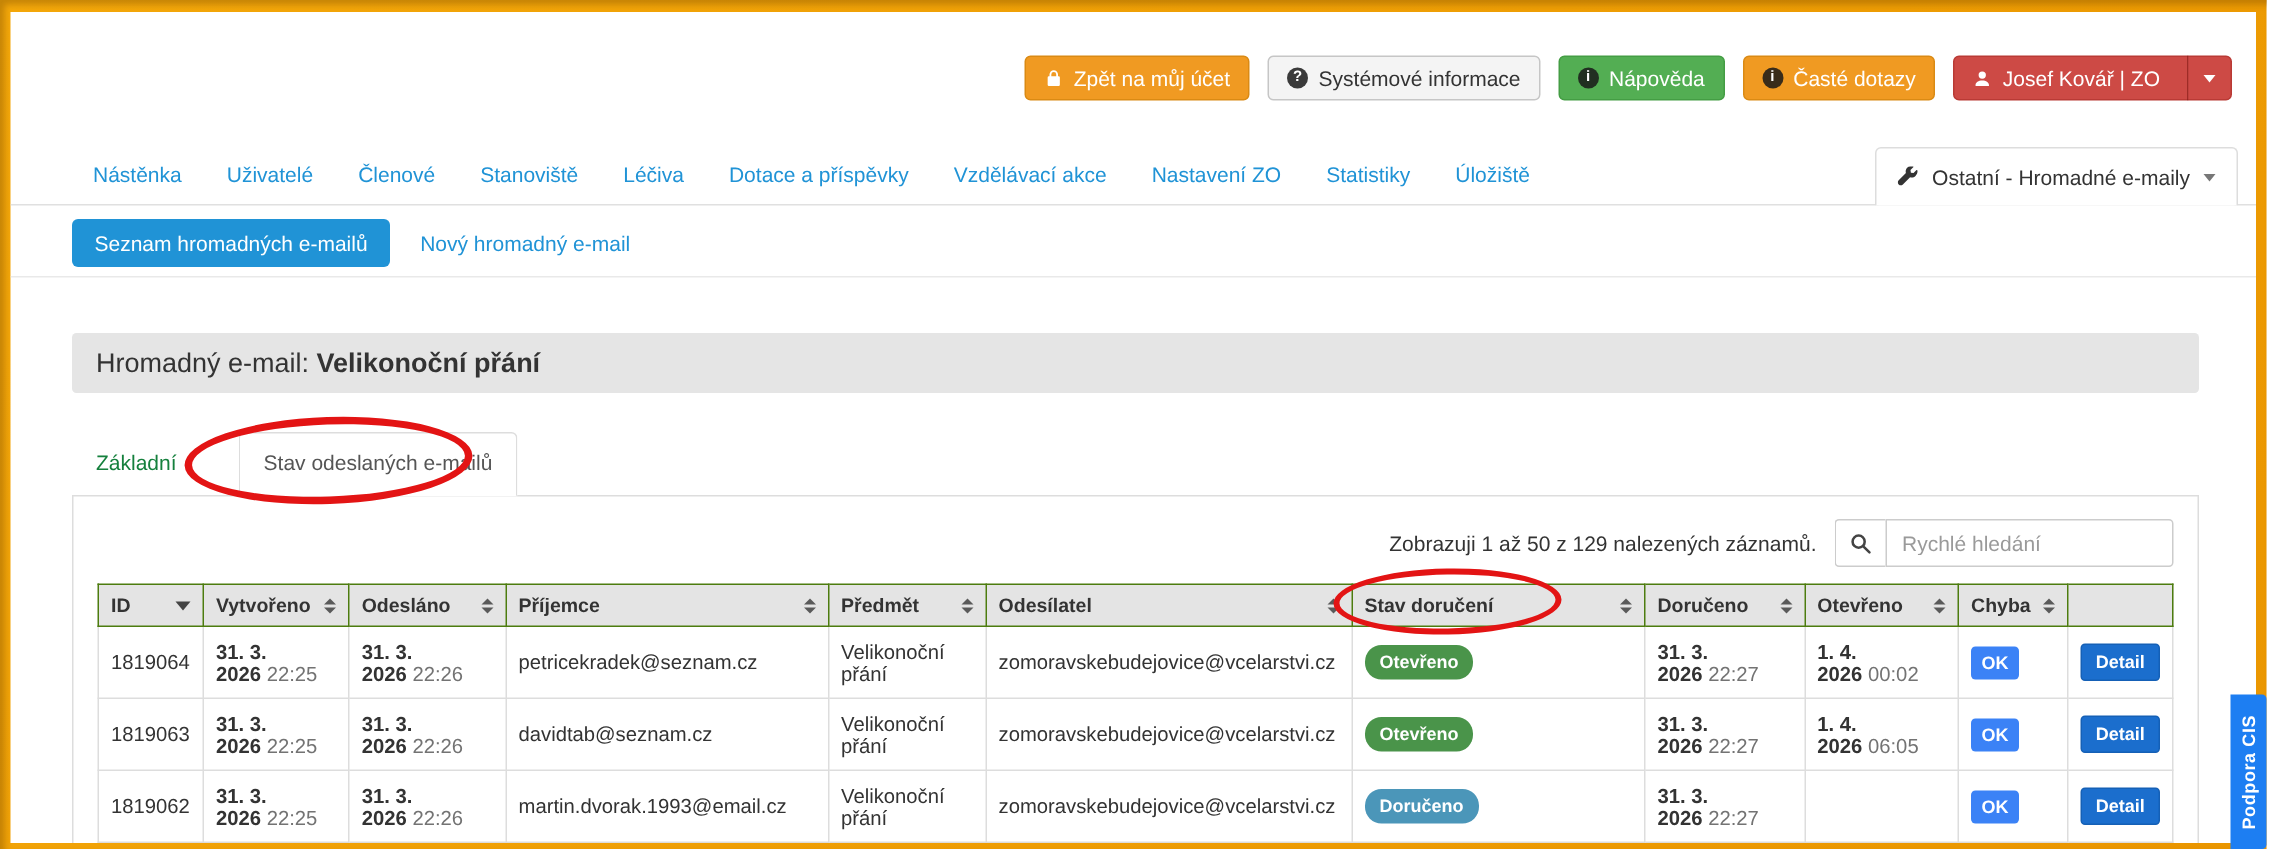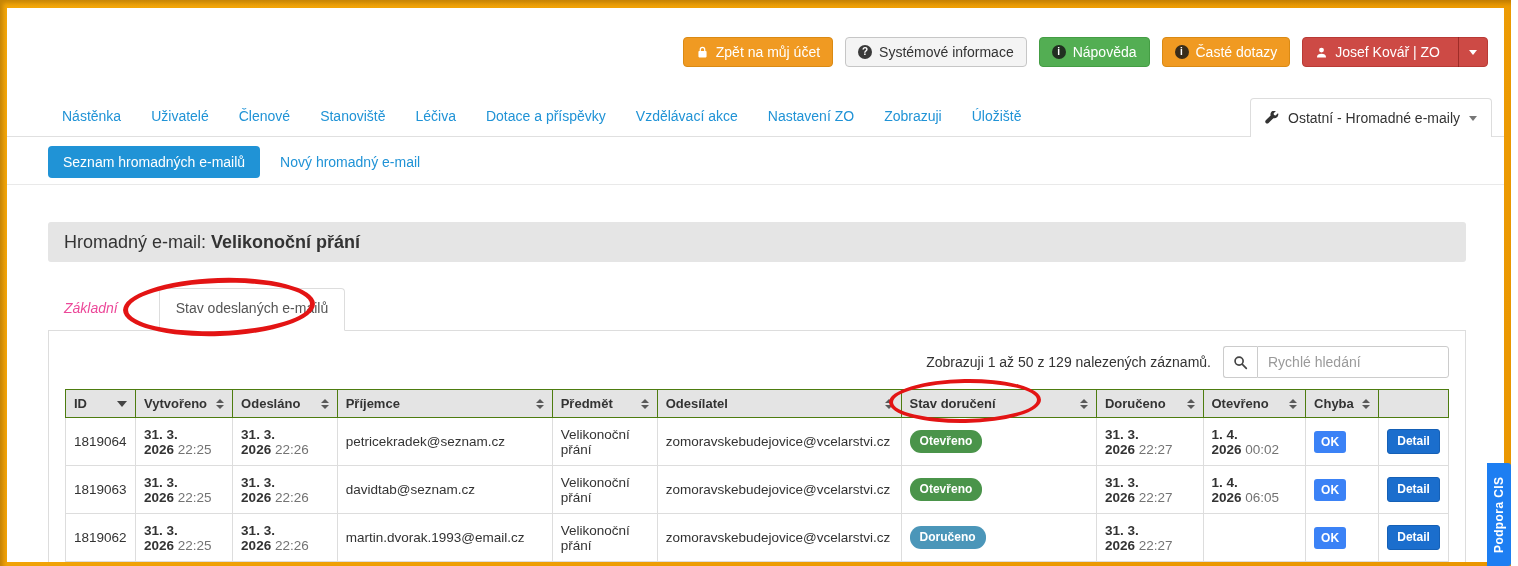--- a/index.html
+++ b/index.html
@@ -69,22 +69,22 @@
   .rule { position:absolute; top:176px; left:0; right:0; border-top:1px solid #e9e9e9; }
 
   
   .panel-header {
     position:absolute; top:214px; left:41px; width:1418px; height:40px;
     background:#e5e5e5; border-radius:3px; line-height:40px; padding-left:16px;
     font-size:18px; color:#333;
   }
   .tabs-row { position:absolute; top:280px; left:41px; width:1418px; height:42px; }
   .tab-link {
-    display:inline-block; padding:11px 16px; color:#ec4899; font-size:14px;
-    text-decoration:none; cursor:pointer;font-style:italic;
+    display:inline-block; padding:11px 16px; color:#15803d; font-size:14px;
+    text-decoration:none; cursor:pointer;
   }
   .tab-active {
     display:inline-block; padding:11px 16px; font-size:14px; color:#555;
     background:#fff; border:1px solid #ddd; border-bottom:1px solid #fff;
     border-radius:4px 4px 0 0; position:relative; z-index:3; cursor:pointer;
     margin-left:25px; height:43px;
   }
   .tab-panel {
     position:absolute; top:322px; left:41px; width:1418px; bottom:-2px;
     border:1px solid #ddd; border-bottom:none; background:#fff;
@@ -218,21 +218,21 @@
         <li>
           <a>Dotace a příspěvky</a>
         </li>
         <li>
           <a>Vzdělávací akce</a>
         </li>
         <li>
           <a>Nastavení ZO</a>
         </li>
         <li>
-          <a>Zobrazuji</a>
+          <a>Statistiky</a>
         </li>
         <li>
           <a>Úložiště</a>
         </li>
       </ul>
     <div class="other-tab">
       <span style="display:inline-flex;">
         <svg width="14" height="14" viewBox="0 0 16 16">
             <path fill="#333" d="M15.2 3.1c-.1-.4-.6-.5-.9-.2l-2.1 2.1-2-.3-.3-2 2.1-2.1c.3-.3.2-.8-.2-.9C10.3-.8 8.6-.3 7.4.9 6.3 2 6 3.6 6.4 5L.9 10.5c-.9.9-.9 2.3 0 3.2.9.9 2.3.9 3.2 0L9.6 8.2c1.4.4 3 .1 4.1-1 1.2-1.2 1.7-2.9 1.5-4.1z"></path>
           </svg>

